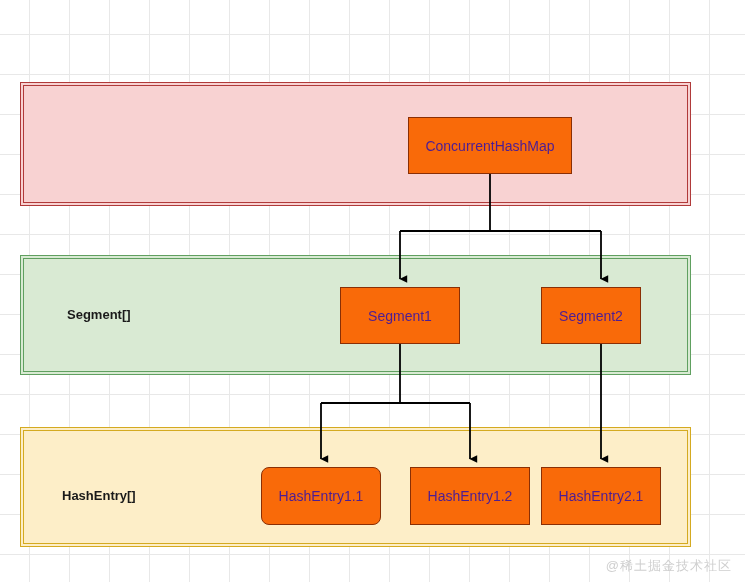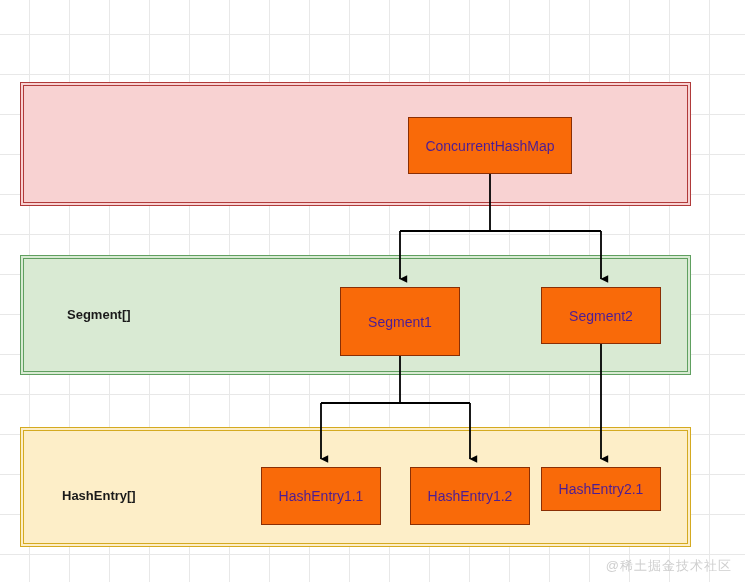--- a/index.html
+++ b/index.html
@@ -104,46 +104,47 @@
   #node-chm {
     left: 408px;
     top: 117px;
     width: 164px;
     height: 57px;
   }
   #node-segment1 {
     left: 340px;
     top: 287px;
     width: 120px;
-    height: 69px;
+    height: 57px;
   }
   #node-segment2 {
     left: 541px;
     top: 287px;
-    width: 120px;
+    width: 100px;
     height: 57px;
     text-align: center;
   }
   #node-hashentry11 {
     left: 261px;
     top: 467px;
     width: 120px;
     height: 58px;
+    border-radius: 8px;
   }
   #node-hashentry12 {
     left: 410px;
     top: 467px;
     width: 120px;
     height: 58px;
   }
   #node-hashentry21 {
     left: 541px;
     top: 467px;
     width: 120px;
-    height: 44px;
+    height: 58px;
   }
 
   
   #connectors {
     position: absolute;
     left: 0;
     top: 0;
     width: 745px;
     height: 582px;
     pointer-events: none;

